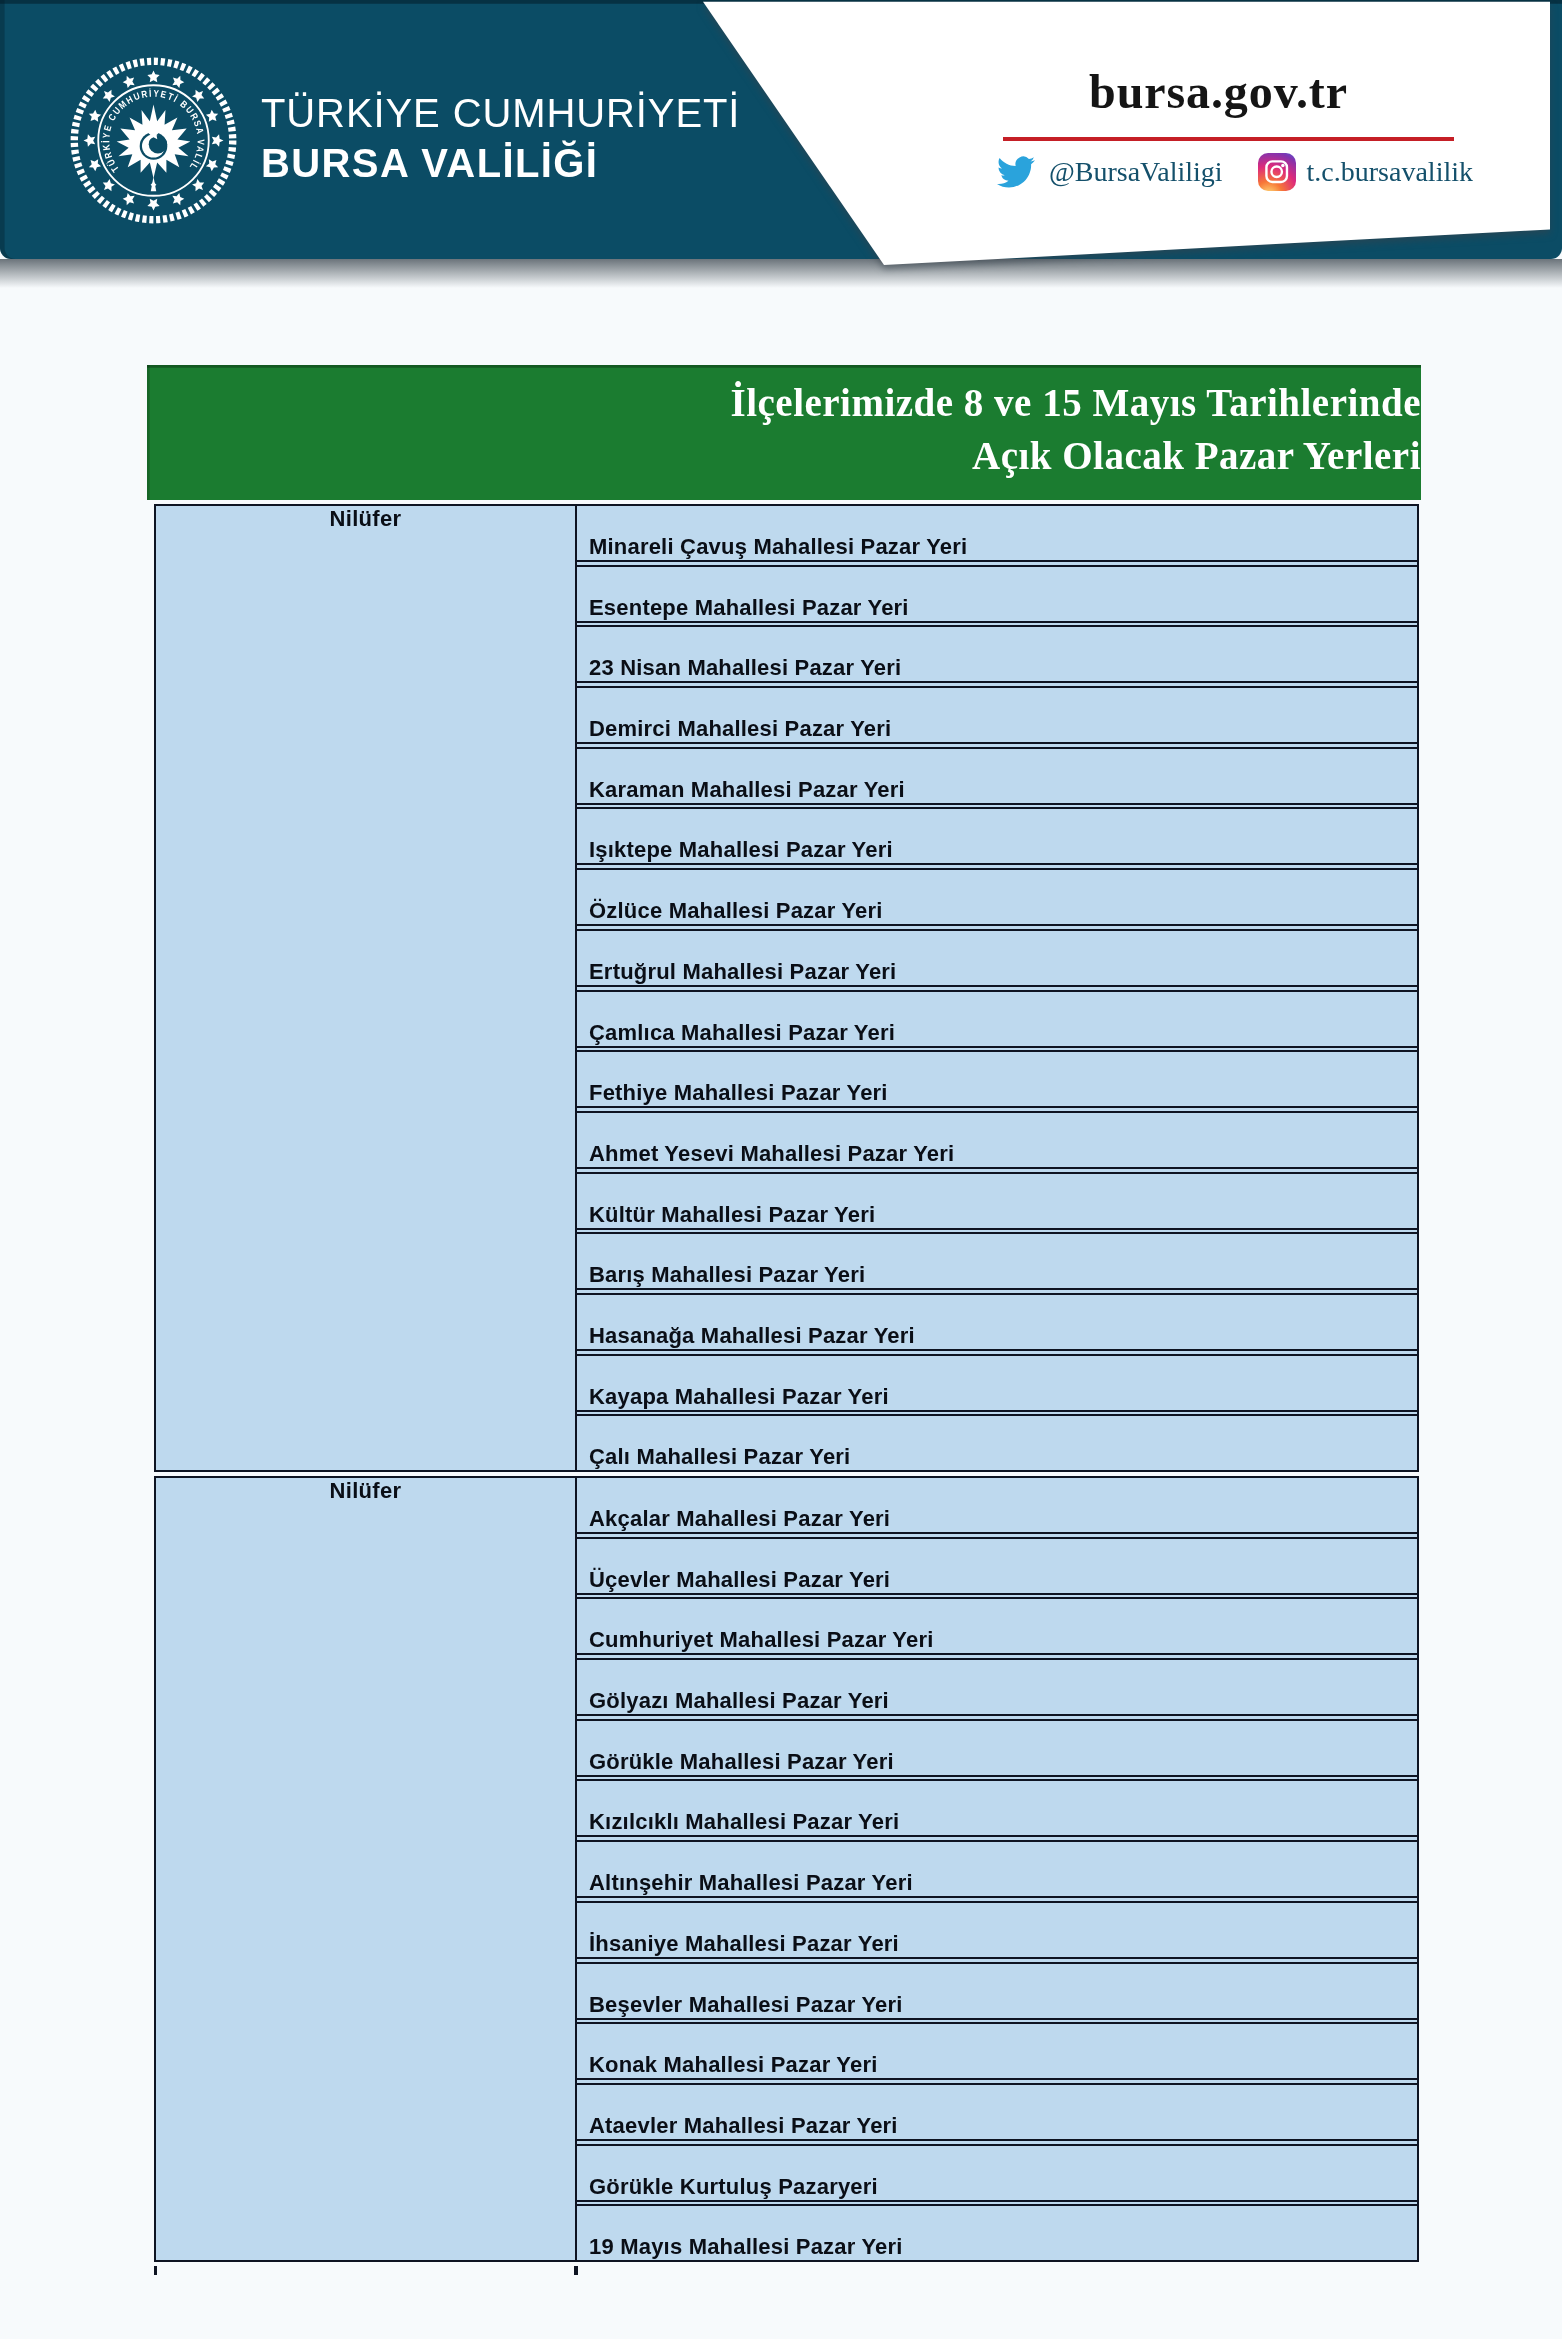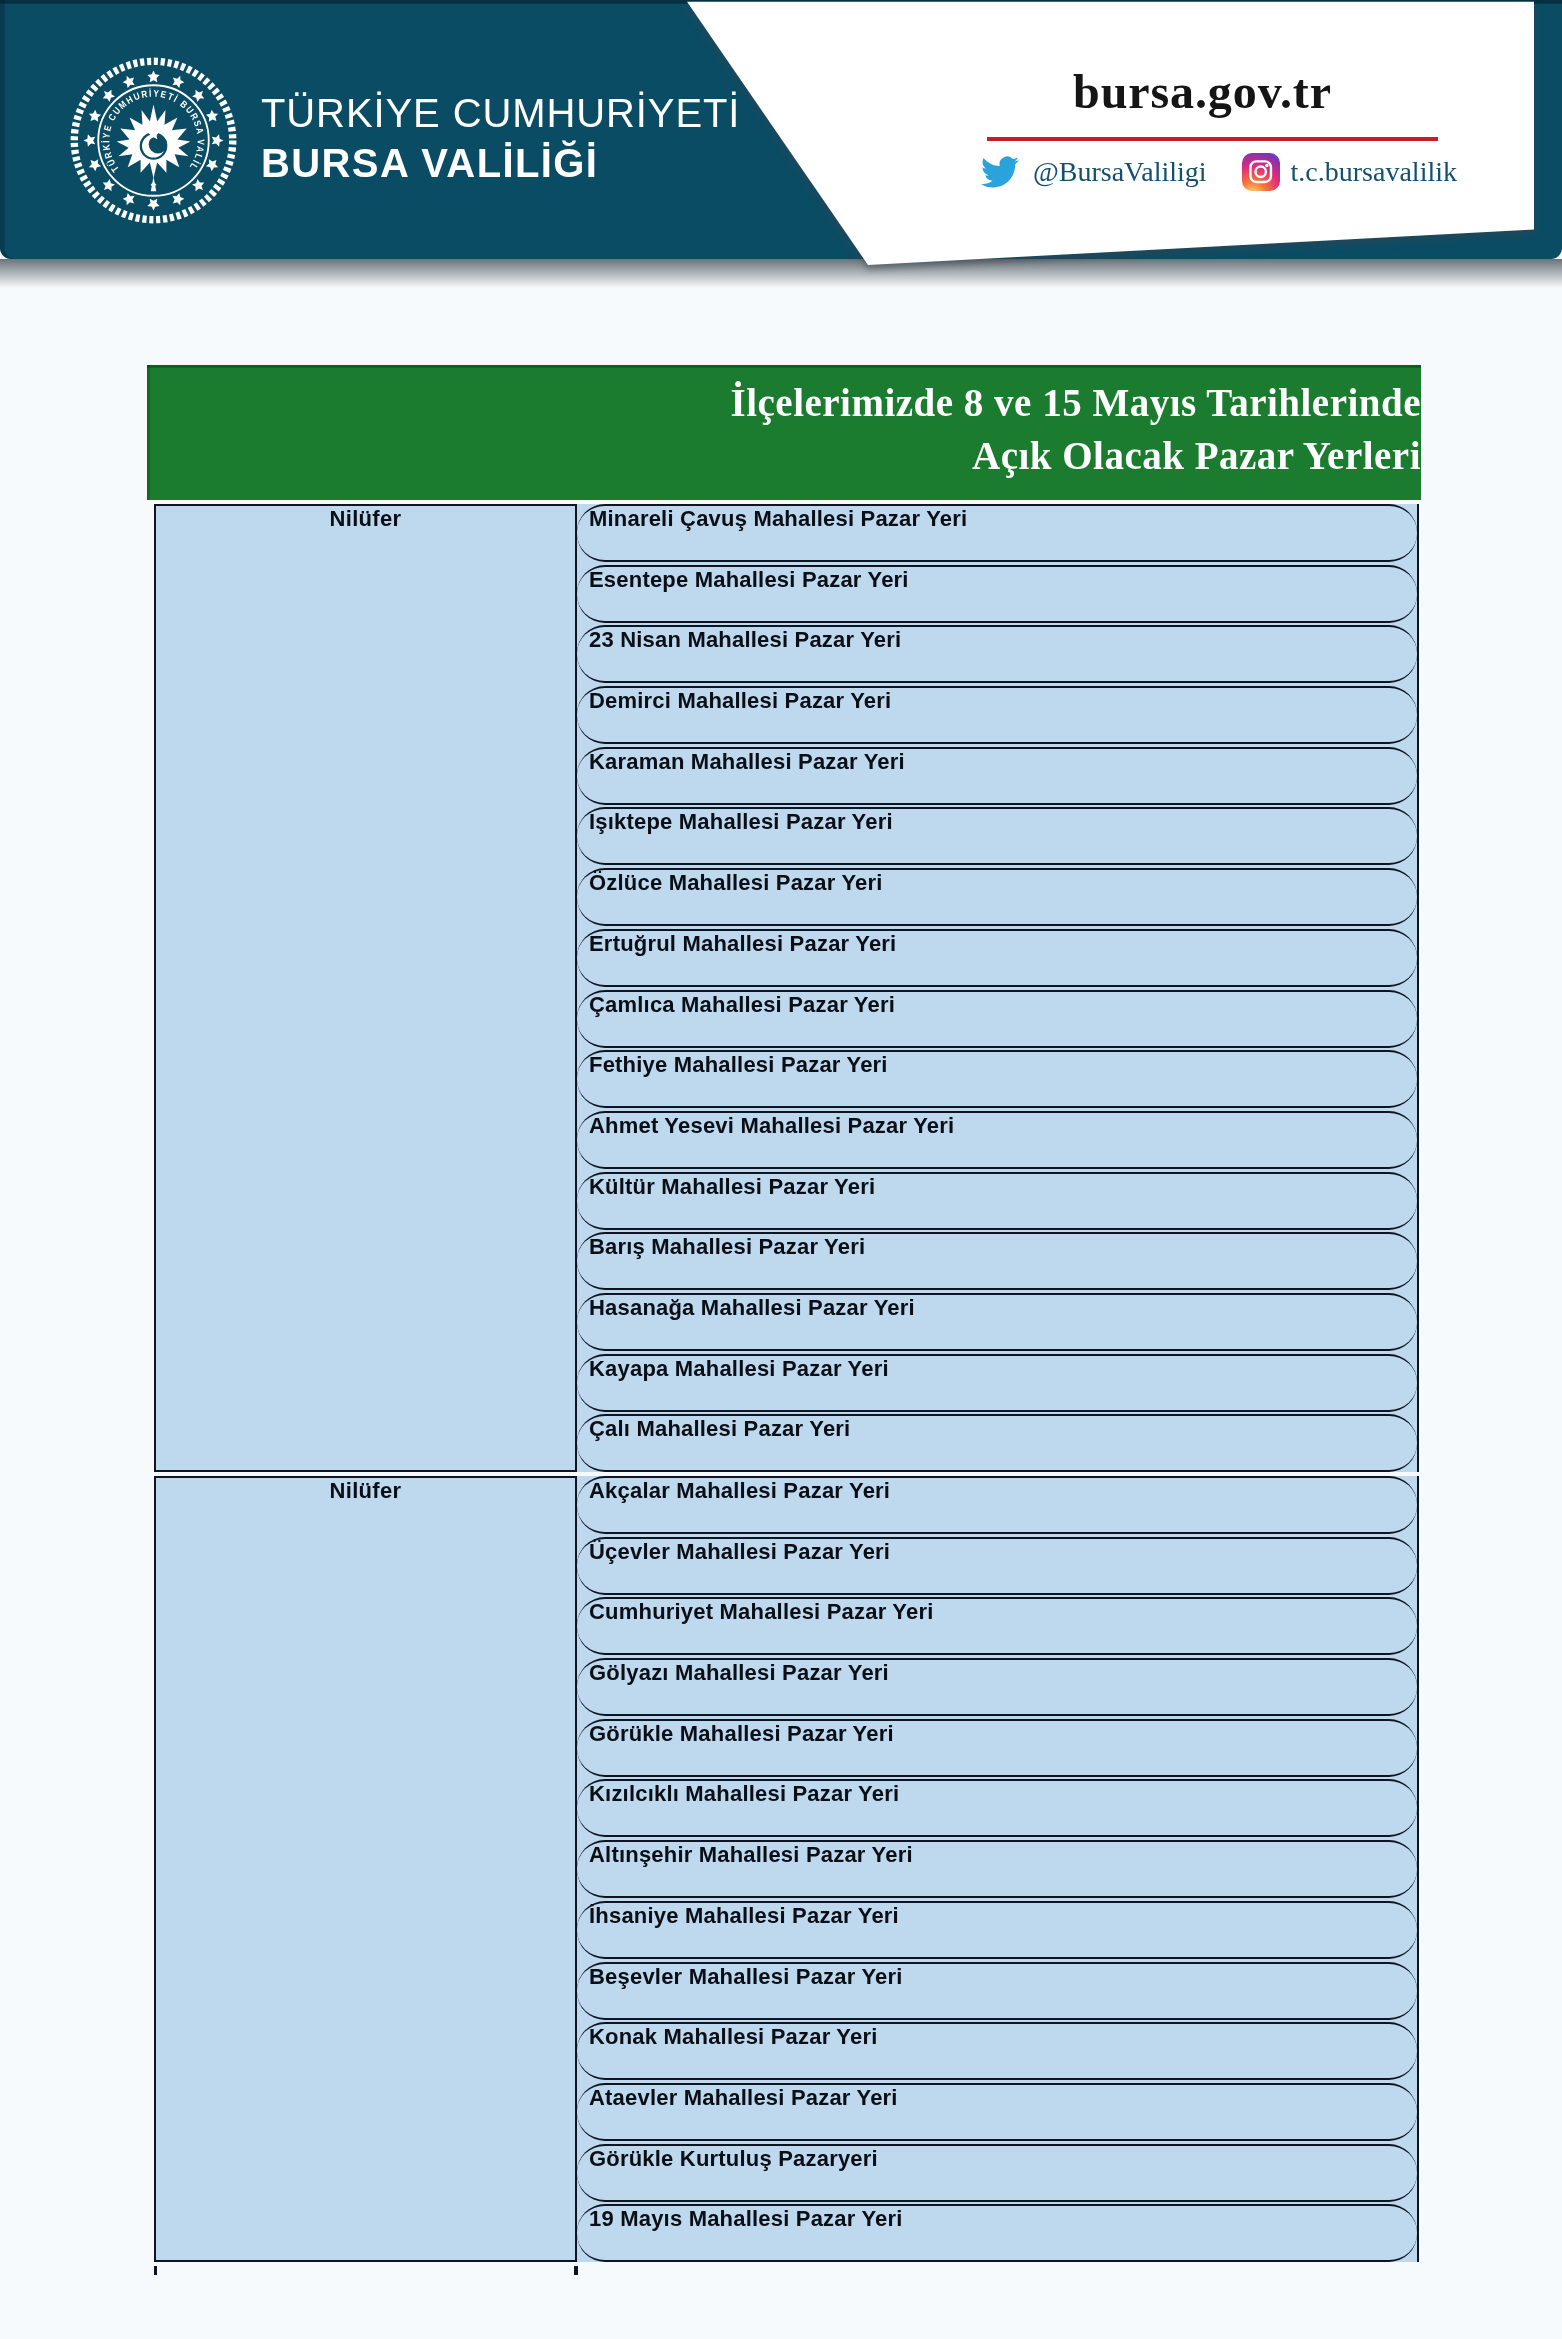--- a/index.html
+++ b/index.html
@@ -16,21 +16,21 @@
     border-radius:0 0 11px 11px;
     box-shadow:inset 0 3.7px 0 rgba(4,28,40,.55), inset 4.6px 0 0 rgba(4,28,40,.35);
     z-index:1;
   }
   .band-shadow{
     position:absolute;left:0;top:259px;width:1562px;height:29px;
     background:linear-gradient(to bottom, rgba(72,82,90,.8), rgba(72,82,90,0));
     z-index:1;
   }
   .plaque{
-    position:absolute;left:0;top:0;width:1534px;height:274px;
+    position:absolute;left:16px;top:0;width:1534px;height:274px;
     z-index:2;
     filter:drop-shadow(0 4.6px 3.7px rgba(55,65,75,.55));
   }
   .plaque-bg{
     position:absolute;left:0;top:0;width:100%;height:100%;
     background:#ffffff;
     clip-path:polygon(687px 1.8px, 1562px 1.8px, 1562px 228px, 868px 265px);
   }
   .website{
     position:absolute;left:974px;top:64px;width:457px;text-align:center;
@@ -85,21 +85,21 @@
   .district{
     font-size:22px;font-weight:bold;color:#0a0e16;letter-spacing:0.3px;
   }
   .rows{
     flex:1;display:flex;flex-direction:column;row-gap:2.7px;box-sizing:border-box;
     border-left:1.8px solid #0e1422;border-right:2.7px solid #0e1422;
   }
   .row{
     height:58px;box-sizing:border-box;
     border-top:2.3px solid #0e1422;border-bottom:2.3px solid #0e1422;
-    display:flex;align-items:flex-start;padding-left:12px;border-radius:28px;
+    display:flex;align-items:flex-end;padding-left:12px;
   }
   .row-text{
     font-size:22px;font-weight:bold;color:#0a0e16;letter-spacing:0.2px;
     white-space:nowrap;
   }
   .next-section-sliver{position:relative;height:9.1px;}
   .sliver{position:absolute;top:0;height:9.1px;background:#0e1422;}
   .sliver.s-left{left:0;width:2.7px;}
   .sliver.s-div{left:420px;width:3.7px;}
 </style>

